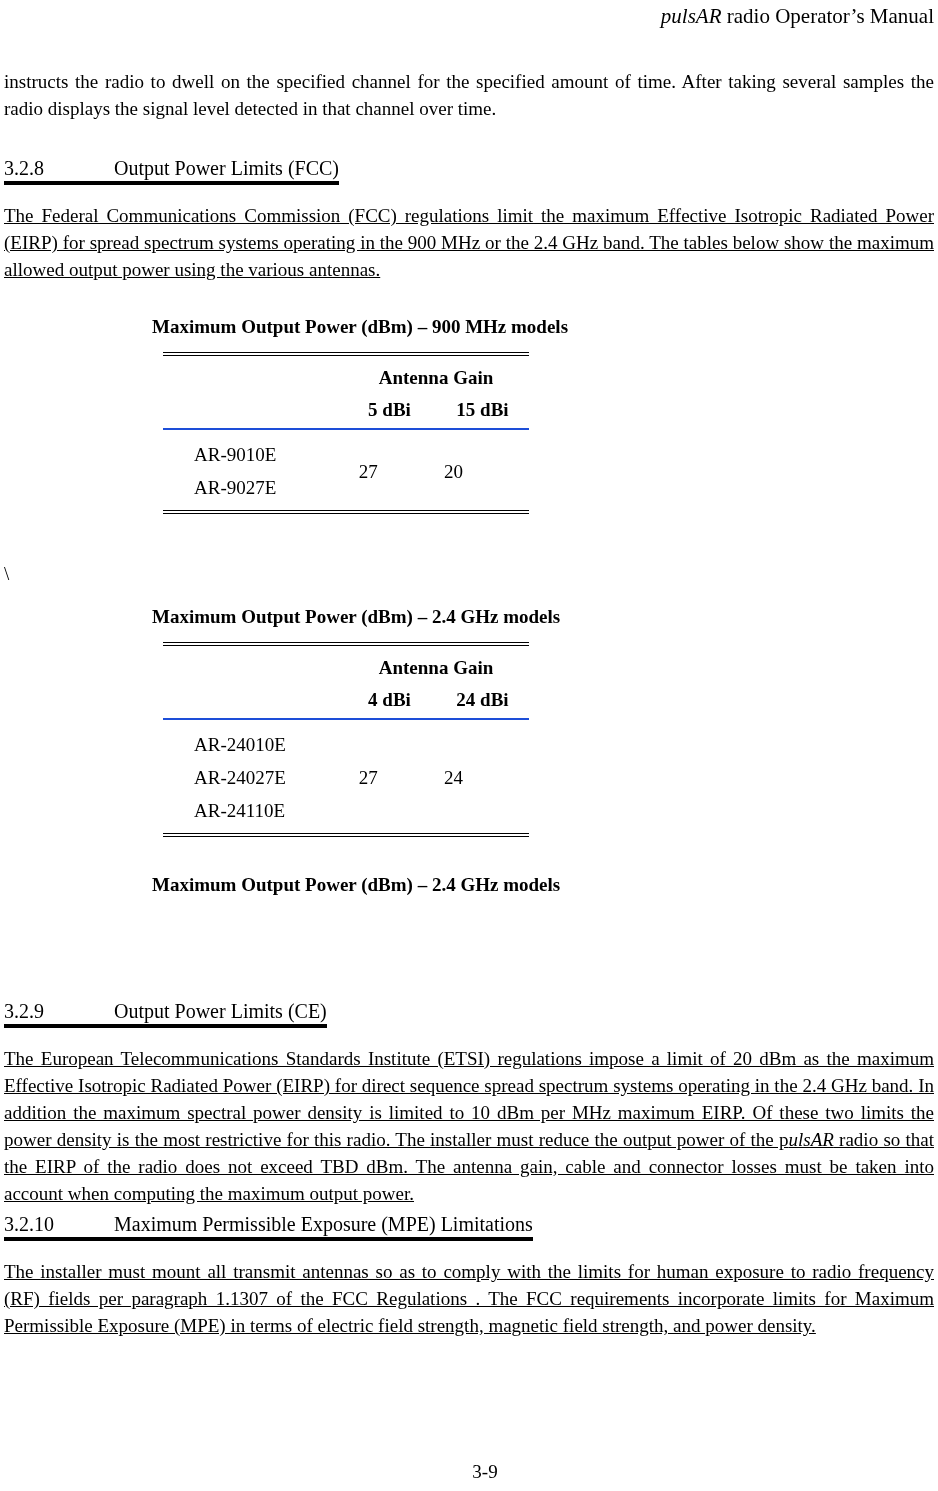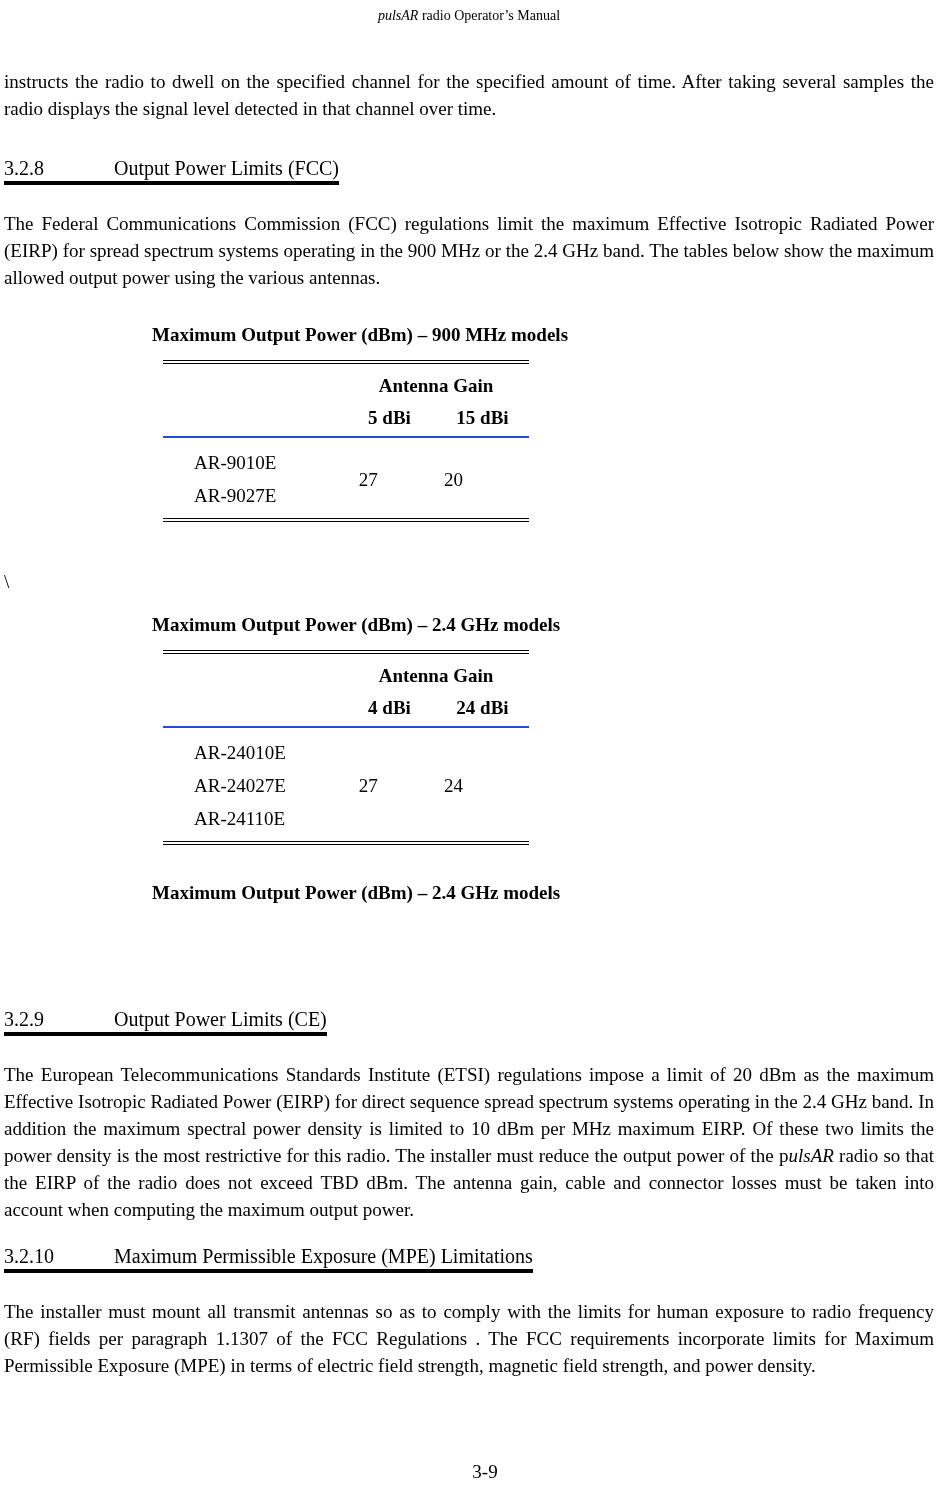--- a/index.html
+++ b/index.html
@@ -5,31 +5,31 @@
   html, body { margin: 0; padding: 0; }
   body {
     width: 938px; height: 1491px; overflow: hidden;
     background: #ffffff; color: #000000;
     font-family: "Liberation Serif", serif;
     font-size: 19px; line-height: 27px;
     position: relative;
   }
   .page { padding: 6px 4px 0 4px; }
 
-  .header { text-align: center; font-size: 14px; line-height: 20px; }
+  .header { text-align: right; font-size: 21px; line-height: 20px; }
   .italic { font-style: italic; }
 
   .body-text { text-align: justify; margin: 0; }
   .intro { margin-top: 42px; }
 
   .section-heading { font-size: 20px; font-weight: 400; margin: 0; margin-top: 33px; line-height: 27px; }
   .h-underline { border-bottom: 4px solid #000000; padding-bottom: 2px; }
   .h-num { display: inline-block; width: 110px; }
 
-  .section-body { margin-top: 28px; }
+  .section-body { margin-top: 20px; text-decoration: underline; }
 
   .table-caption { font-weight: 700; margin: 30px 0 0 148px; }
   .table-caption.extra { margin-top: 34px; }
   .caption-24 { margin-top: 16px; }
 
   .power-table {
     width: 366px; margin: 12px 0 0 159px;
     border-top: 4px double #000; border-bottom: 4px double #000;
   }
   .pt-gain-row { display: flex; }
@@ -38,21 +38,21 @@
   .pt-col-row { display: flex; font-weight: 700; border-bottom: 2px solid #1d4ed8; padding: 3px 0 5px; }
   .pt-col { width: 93px; text-align: center; }
   .pt-body-row { display: flex; align-items: center; padding: 8px 0 6px; }
   .pt-labels { width: 180px; padding-left: 31px; }
   .pt-labels div { padding: 3px 0; }
   .pt-val { width: 93px; text-align: left; }
 
   .stray { margin-top: 46px; }
 
   .heading-ce { margin-top: 100px; }
-  .heading-mpe { margin-top: 20px; }
+  .heading-mpe { margin-top: 4px; }
 
   .footer { position: absolute; bottom: 6px; left: 16px; width: 100%; text-align: center; }
 </style>
 </head>
 <body>
 
 <div class="page">
 
   <div class="header"><span class="italic">pulsAR</span><span> radio Operator’s Manual</span></div>
 

